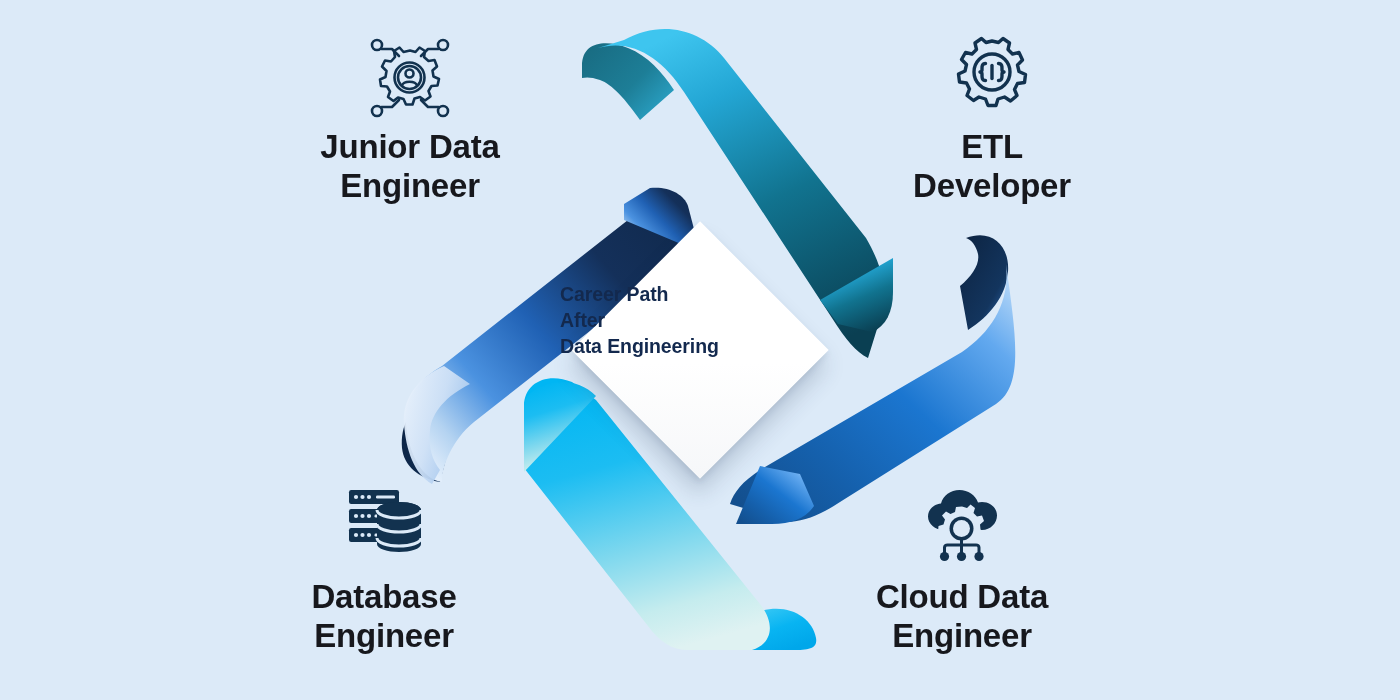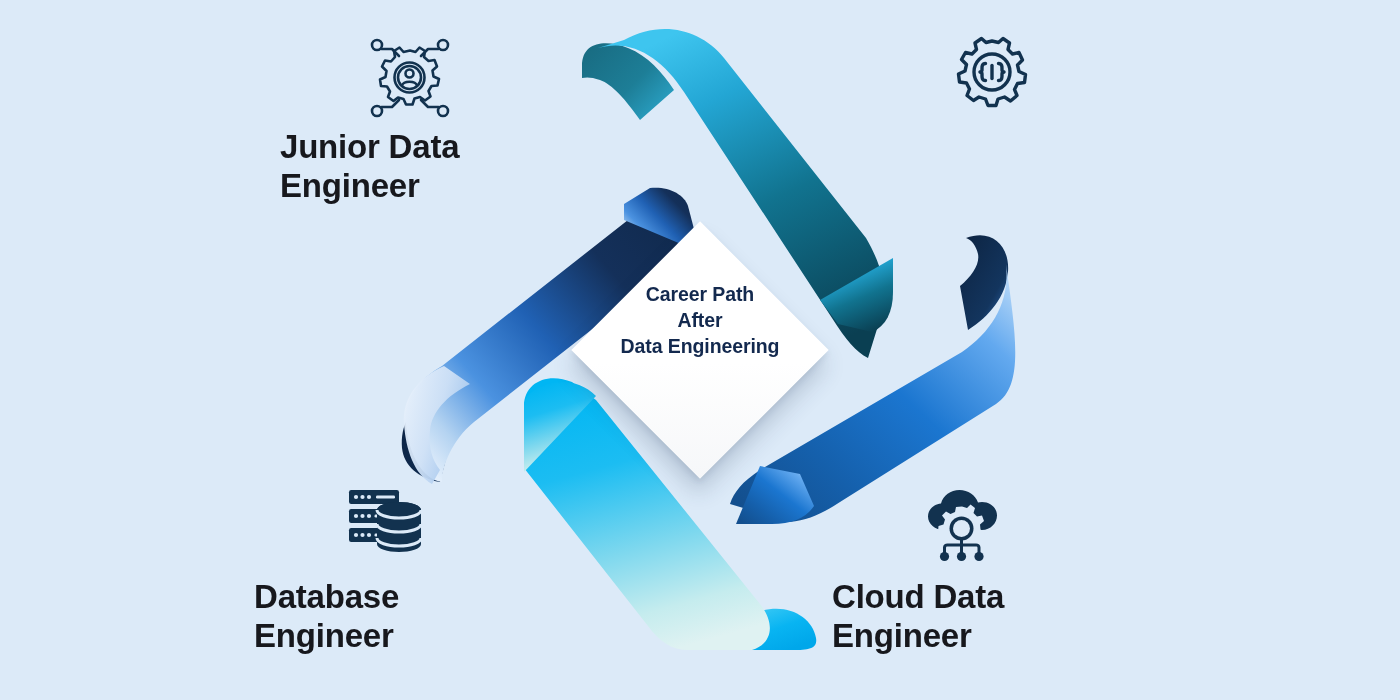--- a/index.html
+++ b/index.html
@@ -22,21 +22,21 @@
     left: 0;
     top: 0;
     width: 1400px;
     height: 700px;
   }
 
   
   .node {
     position: absolute;
     width: 260px;
-    text-align: left;
+    text-align: center;
     z-index: 40;
   }
   .node .icon-wrap {
     display: block;
     height: 86px;
     margin: 0 auto 6px auto;
     line-height: 0;
   }
   .node .icon-wrap svg { display: block; margin: 0 auto; }
   .node .label {
@@ -66,21 +66,20 @@
     background: linear-gradient(135deg, #ffffff 0%, #ffffff 55%, #f6f7f9 100%);
     box-shadow: 10px 12px 22px rgba(40, 60, 90, 0.20),
                 2px 3px 6px rgba(40, 60, 90, 0.10);
     z-index: 50;
   }
   #center-diamond-text {
     position: absolute;
     left: 560px;
     top: 281px;
     width: 280px;
-    text-align: center;
     transform: none;
     z-index: 51;
     font-family: "Liberation Sans", sans-serif;
     font-weight: bold;
     font-size: 19.5px;
     line-height: 1.34;
     color: #13294e;
     letter-spacing: -0.1px;
     white-space: pre-line;
     pointer-events: none;
@@ -292,20 +291,22 @@
 
         <circle cx="40" cy="36" r="18"></circle>
 
         <path d="M33.5 27.5 C29.5 27.5 30 31.5 30 34 C30 35.5 28 36 28 36 C28 36 30 36.5 30 38
                  C30 40.5 29.5 44.5 33.5 44.5"></path>
         <path d="M46.5 27.5 C50.5 27.5 50 31.5 50 34 C50 35.5 52 36 52 36 C52 36 50 36.5 50 38
                  C50 40.5 50.5 44.5 46.5 44.5"></path>
         <path d="M40 29.5 L40 42.5"></path>
       </svg>
     </span>
+    <span class="label">ETL
+Developer</span>
   </div>
 
   <div class="node" id="node-database">
     <span class="icon-wrap">
       <svg width="78" height="72" viewBox="0 0 78 72" fill="#12324f">
 
         <rect x="4" y="4" width="50" height="14" rx="2.2"></rect>
         <circle cx="11" cy="11" r="2.1" fill="#dceaf8"></circle>
         <circle cx="17.5" cy="11" r="2.1" fill="#dceaf8"></circle>
         <circle cx="24" cy="11" r="2.1" fill="#dceaf8"></circle>

